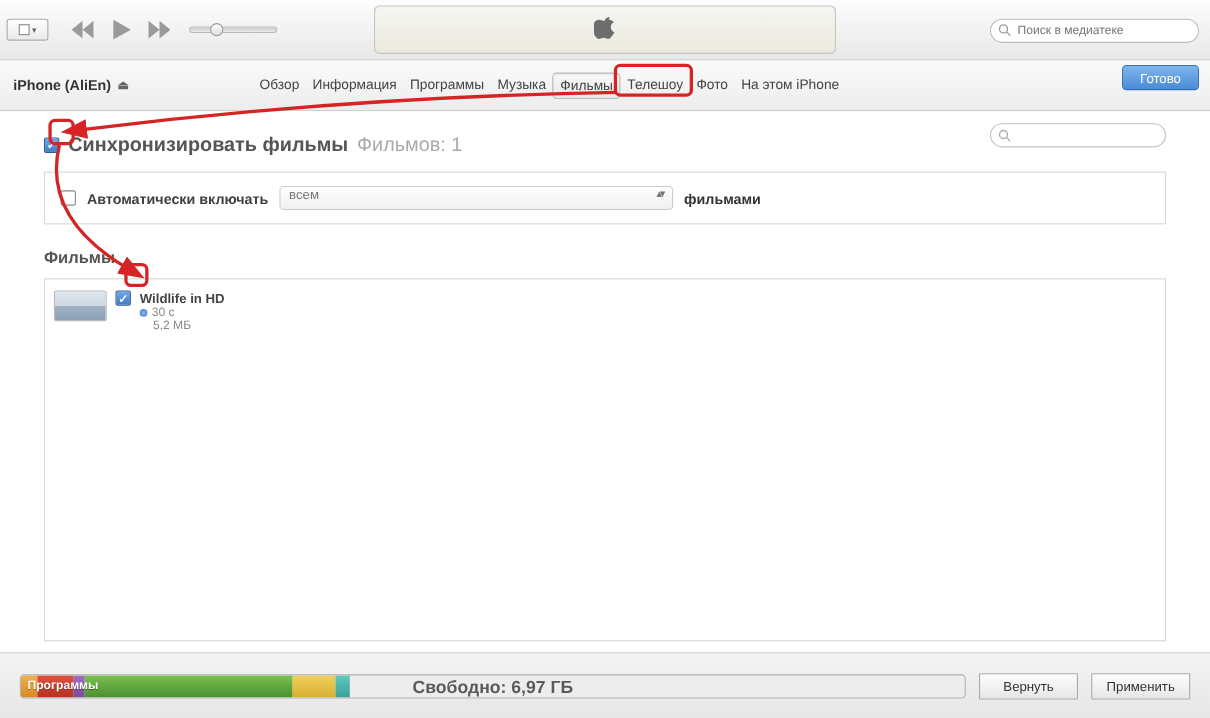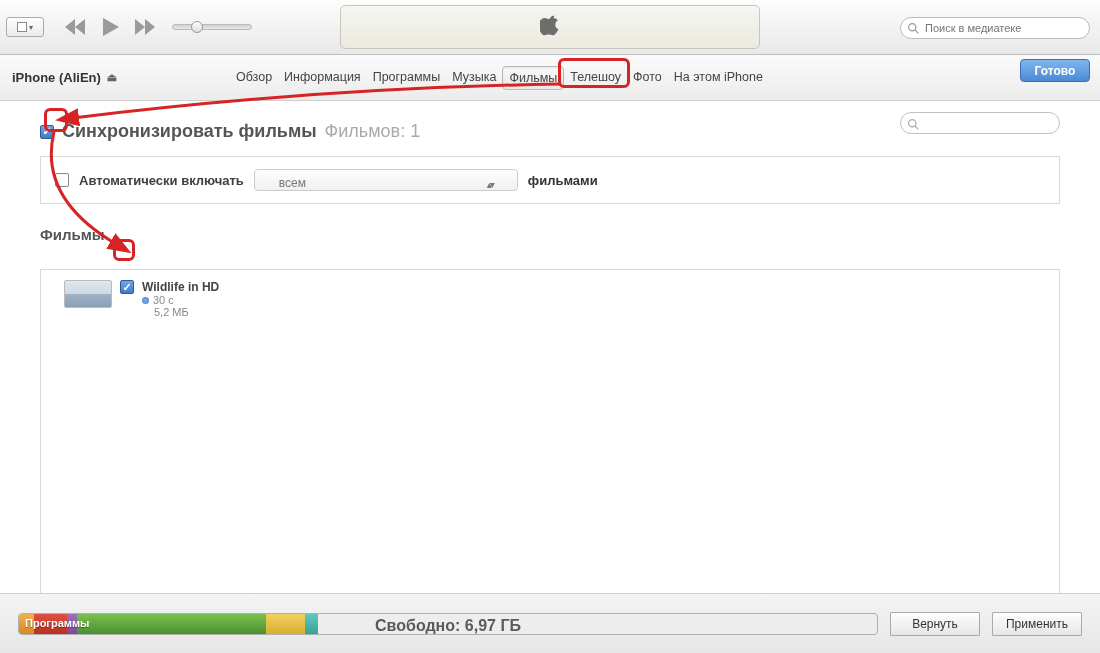--- a/index.html
+++ b/index.html
@@ -58,21 +58,21 @@
   display:flex; align-items:center; padding:0 12px; position:relative;
 }
 .device-name { font-size:13px; font-weight:bold; color:#333; display:flex; align-items:center; gap:6px; }
 .eject { font-size:11px; color:#666; }
 .tabs { position:absolute; left:230px; display:flex; }
 .tab { font-size:12.5px; color:#444; padding:4px 6px; cursor:default; }
 .tab.active { background:linear-gradient(#f9f9f9,#e8e8e8); border:1px solid #b8b8b8; border-radius:4px; box-shadow:inset 0 1px 2px rgba(0,0,0,.08); }
 .done-btn {
   position:absolute; right:10px; top:4px;
   width:70px; height:23px; border:1px solid #3b6fb0; border-radius:4px;
-  background:linear-gradient(#7fb6ef,#4a8bd6); color:#fff; font-size:12px; font-weight:bold;
+  background:linear-gradient(#7fb6ef,#4a8bd6); color:#fff; font-size:12px; font-weight:normal;
   display:flex; align-items:center; justify-content:center;margin-left:30px;
 }
 
 
 .content { padding:20px 40px 0 40px; }
 .sync-head { display:flex; align-items:center; gap:8px; }
 .checkbox { width:14px; height:14px; border:1px solid #888; border-radius:2px; background:#fff; display:flex; align-items:center; justify-content:center; }
 .checkbox.checked { background:linear-gradient(#6fa8e8,#3f7cc7); border-color:#2f5a94; }
 .checkbox.checked::after { content:"✓"; color:#fff; font-size:11px; font-weight:bold; }
 .sync-title { font-size:18px; font-weight:bold; color:#555; }
@@ -83,31 +83,31 @@
   background:#fff; display:flex; align-items:center; padding-left:22px;
 }
 .filter-search .mag { position:absolute; left:6px; top:4px; color:#999; }
 
 .auto-panel {
   margin-top:14px; border:1px solid #d8d8d8; background:#fff;
   padding:12px 14px; display:flex; align-items:center; gap:10px;
 }
 .auto-label { font-size:13px; font-weight:bold; color:#404040; }
 .select-pill {
-  width:264px; height:22px; border:1px solid #ccc; border-radius:4px;
-  background:linear-gradient(#fff,#f0f0f0); display:flex; align-items:flex-end; justify-content:space-between;
-  padding:0 24px; font-size:12px; color:#777;
+  width:358px; height:22px; border:1px solid #ccc; border-radius:4px;
+  background:linear-gradient(#fff,#f0f0f0); display:flex; align-items:flex-start; justify-content:space-between;
+  padding:0 8px; font-size:12px; color:#777;
 }
 .select-arrows { color:#777; font-size:10px; letter-spacing:-2px; }
 .films-word { font-size:13px; font-weight:bold; color:#333; }
 
 .section-title { margin-top:22px; font-size:15px; font-weight:bold; color:#555; }
 .films-panel {
-  margin-top:26px; border:1px solid #d8d8d8; background:#fff; height:330px;
-  padding:10px 23px;
+  margin-top:10px; border:1px solid #d8d8d8; background:#fff; height:330px;
+  padding:10px 8px;
 }
 .film-item { display:flex; align-items:flex-start; gap:8px; }
 .thumb {
   width:48px; height:28px; background:linear-gradient(180deg,#dfe7ef 0%,#cfd8e2 50%,#9fb2c4 52%,#8aa0b5 100%);
   border:1px solid #bbb; border-radius:2px;
 }
 .film-info { font-size:12px; color:#444; }
 .film-name { font-weight:bold; }
 .film-meta { color:#888; font-size:11px; display:flex; align-items:center; gap:4px; }
 .bluedot { width:7px; height:7px; border-radius:50%; background:radial-gradient(#7fb6f0,#3f7cc7); display:inline-block; }

